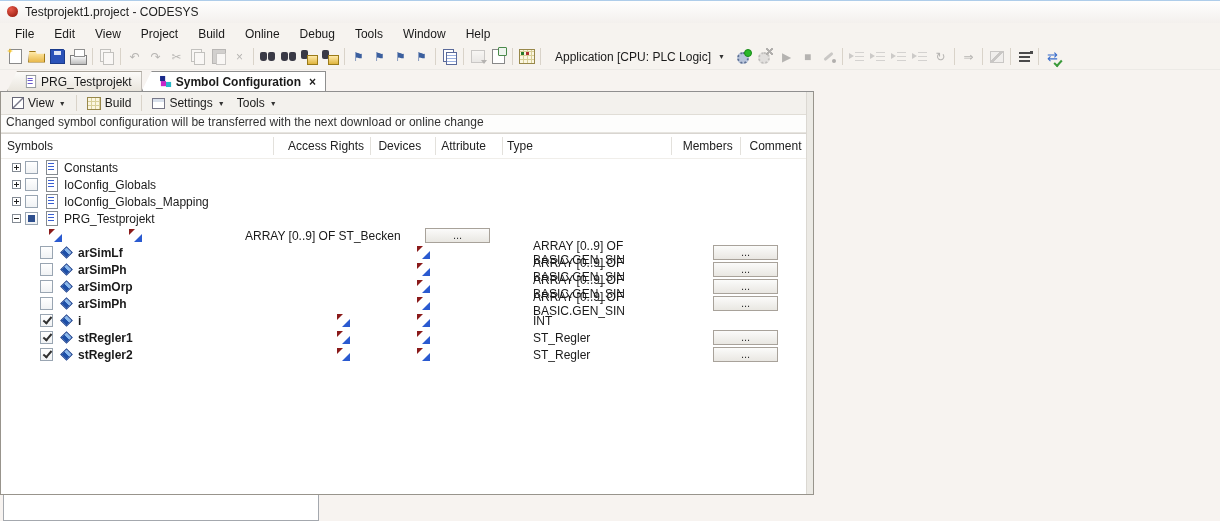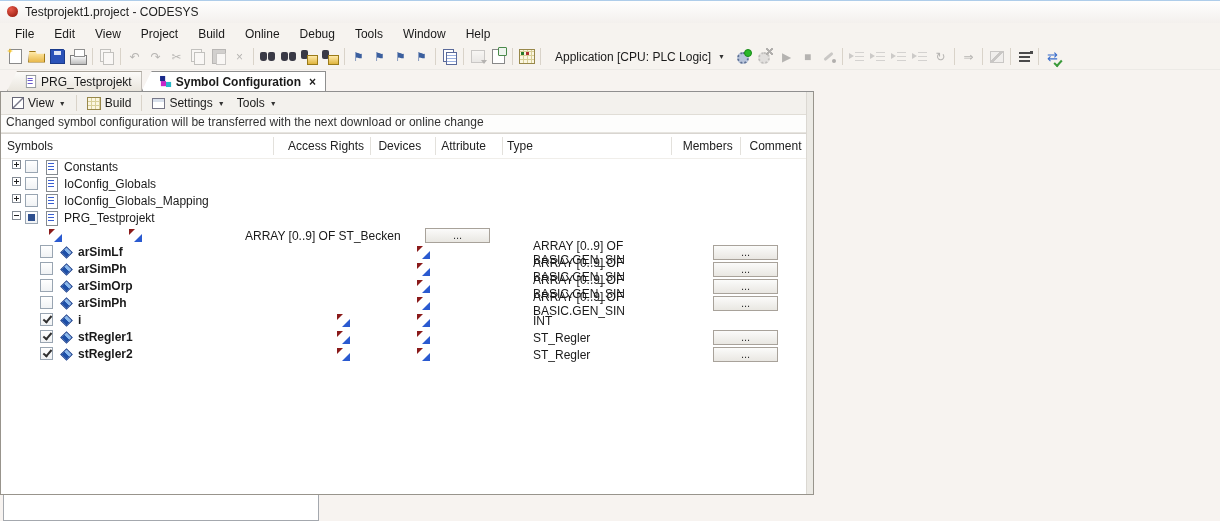--- a/index.html
+++ b/index.html
@@ -131,21 +131,21 @@
 .infobar{height:18px;display:flex;align-items:flex-start;background:#fdfdfc;border-bottom:1px solid #e6e4df;padding-left:5px;color:#333}
 
 
 .theader{height:26px;display:flex;align-items:center;background:#fff;border-top:1px solid #d8d5d0;border-bottom:1px solid #f0eeea}
 .hc{height:18px;display:flex;align-items:center;border-right:1px solid #e3e1dc;color:#222}
 .c0{width:288px;padding-left:6px}.c1{width:102px;padding-left:14px}.c2{width:68px;padding-left:7px}.c3{width:70px;padding-left:5px}.c4{width:178px;padding-left:4px}.c5{width:72px;padding-left:11px}.c6{width:76px;padding-left:9px}
 .srow{height:17px;display:flex;align-items:center}
 .cell{height:17px;display:flex;align-items:center;flex:none}
 .cell.c0,.cell.c1,.cell.c2,.cell.c3,.cell.c4,.cell.c5,.cell.c6{padding-left:0;border-right:none}
 .cell.c4{padding-left:4px}
-.sym-inner{display:flex;align-items:flex-start;white-space:nowrap;width:100%}
+.sym-inner{display:flex;align-items:center;white-space:nowrap;width:100%}
 .g-pad{padding-left:11px}.v-pad{padding-left:39px}
 .cb{width:13px;height:13px;border:1px solid #99a5b2;background:linear-gradient(#fff,#f0f2f4);position:relative;flex:none;margin-right:6px}
 .cb.checked::after{content:"";position:absolute;left:2px;top:2px;width:7px;height:3px;border-left:2px solid #303030;border-bottom:2px solid #303030;transform:rotate(-50deg)}
 .cb.partial::after{content:"";position:absolute;left:2px;top:2px;right:2px;bottom:2px;background:#2e4f8e}
 .sym-name{margin-left:4px}
 .sym-name.b{font-weight:bold}
 .aw{width:14px;height:13px;position:relative;display:inline-block}
 .aw::before{content:"";position:absolute;left:0;top:0;width:0;height:0;border-top:6px solid #8a1a1a;border-right:6px solid transparent}
 .aw::after{content:"";position:absolute;right:1px;bottom:0;width:0;height:0;border-bottom:8px solid #2a5ad0;border-left:8px solid transparent}
 .aw-acc{margin-left:48px}

